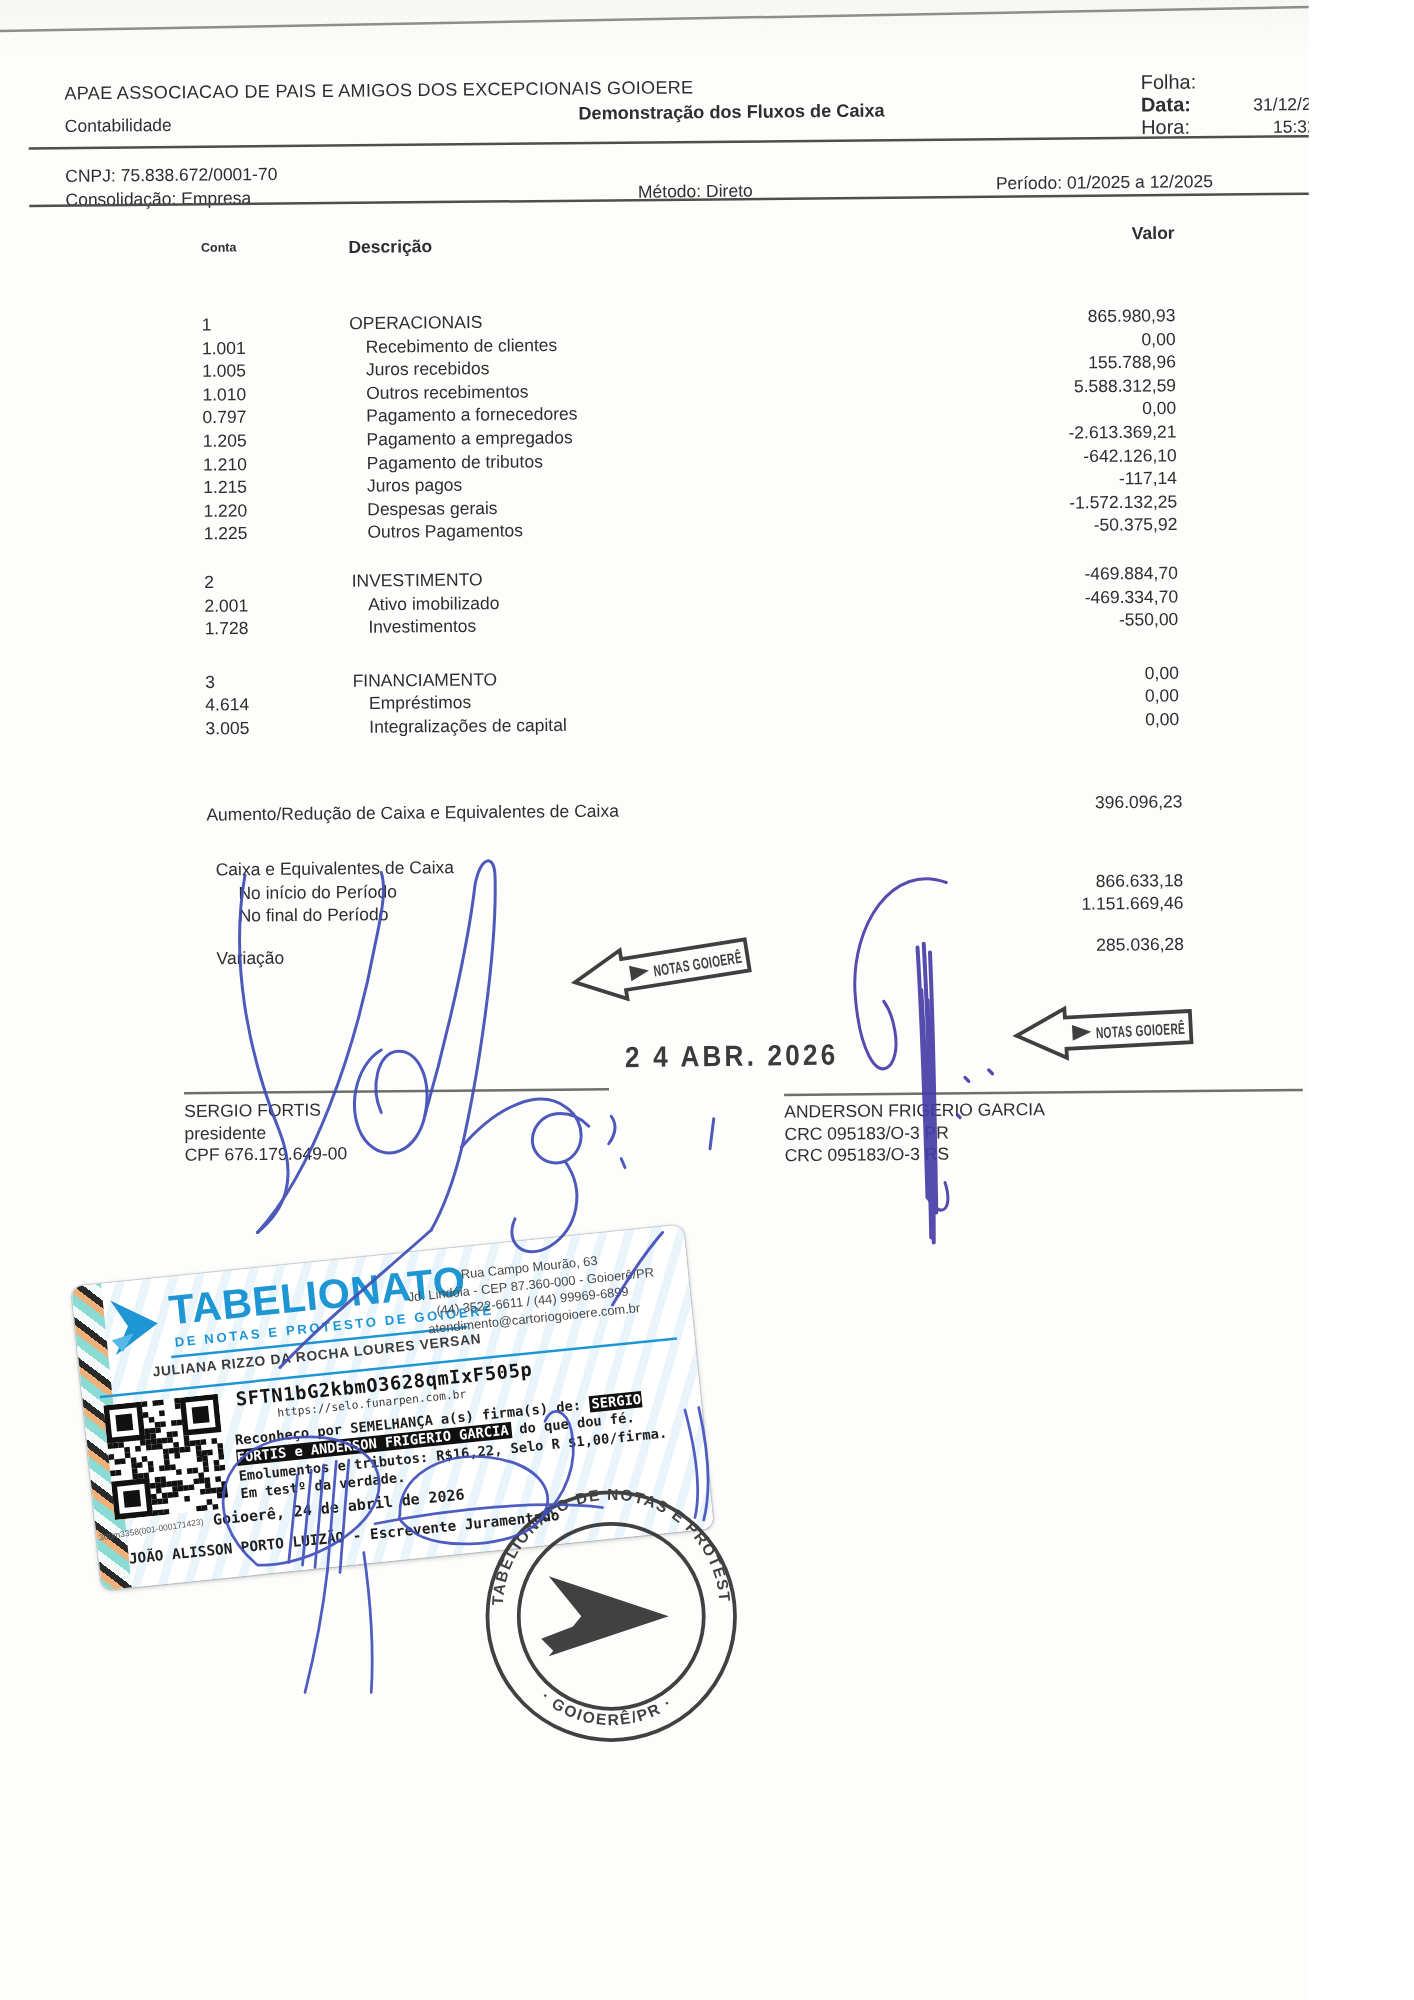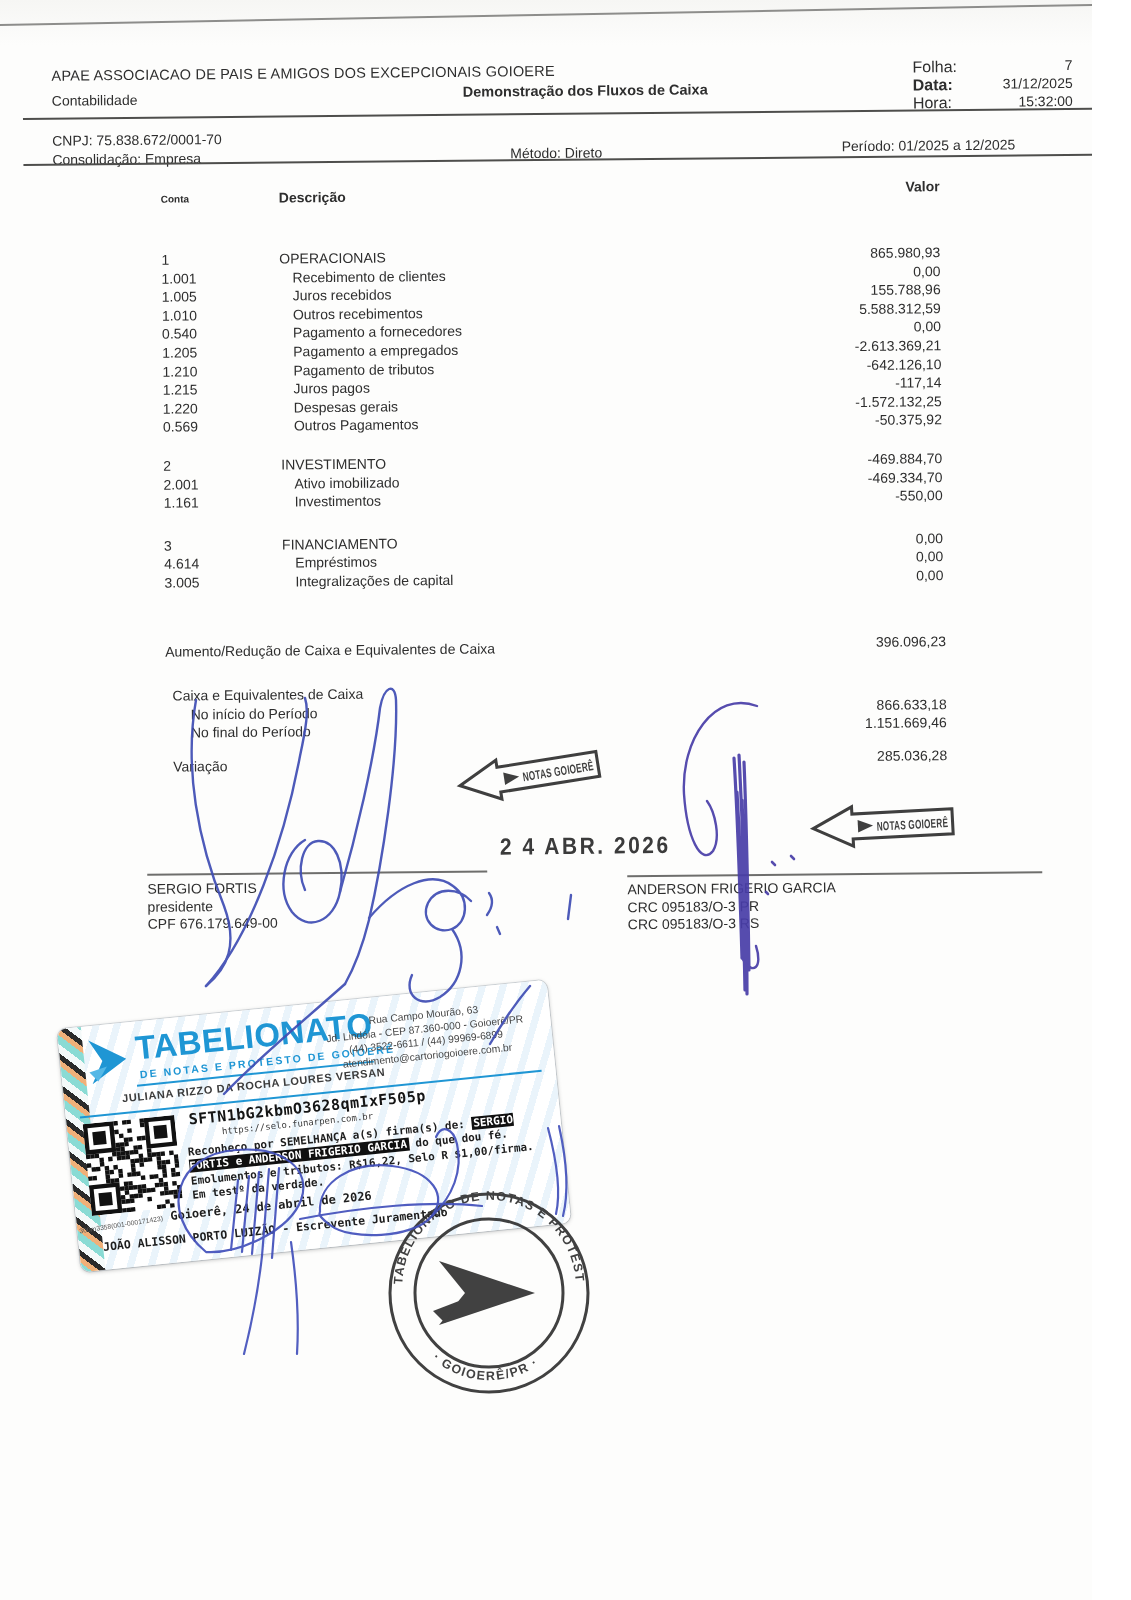--- a/index.html
+++ b/index.html
@@ -1,19 +1,19 @@
 <!DOCTYPE html>
 <html lang="pt-BR"><head>
 <meta charset="utf-8">
 <title>Demonstração dos Fluxos de Caixa</title>
 <style>
   html,body{margin:0;padding:0;background:#ffffff;}
   .page{position:relative;width:1047px;height:1600px;overflow:hidden;
         background:linear-gradient(180deg,#f6f6f4 0,#fdfdfc 45px,#fdfdfc 100%);
-        font-family:"Liberation Sans",sans-serif;color:#2e2e2e;padding-left:45px;}
+        font-family:"Liberation Sans",sans-serif;color:#2e2e2e;}
   .abs{position:absolute;}
   
   .scan-topline{position:absolute;left:-6px;top:24px;width:1160px;height:2px;background:#8d8d8b;
         transform:rotate(-1.05deg);transform-origin:0 50%;}
   .scan-rightline{position:absolute;left:1099px;top:0;width:2px;height:1600px;background:#e3e3e0;}
   
   .doc{position:absolute;inset:0;transform:rotate(-0.55deg);transform-origin:50% 40%;}
   .rule{position:absolute;height:2px;background:#4e4e4c;}
   .h-company{left:57px;top:63px;font-size:14.5px;letter-spacing:.2px;}
   .h-dept{left:57px;top:88px;font-size:14px;}
@@ -121,21 +121,21 @@
           <span class="conta">1.005</span>
           <span class="desc">Juros recebidos</span>
           <span class="val">155.788,96</span>
         </div>
       <div class="trow sub">
           <span class="conta">1.010</span>
           <span class="desc">Outros recebimentos</span>
           <span class="val">5.588.312,59</span>
         </div>
       <div class="trow sub">
-          <span class="conta">0.540</span>
+          <span class="conta">0.797</span>
           <span class="desc">Pagamento a fornecedores</span>
           <span class="val">0,00</span>
         </div>
       <div class="trow sub">
           <span class="conta">1.205</span>
           <span class="desc">Pagamento a empregados</span>
           <span class="val">-2.613.369,21</span>
         </div>
       <div class="trow sub">
           <span class="conta">1.210</span>
@@ -146,37 +146,37 @@
           <span class="conta">1.215</span>
           <span class="desc">Juros pagos</span>
           <span class="val">-117,14</span>
         </div>
       <div class="trow sub">
           <span class="conta">1.220</span>
           <span class="desc">Despesas gerais</span>
           <span class="val">-1.572.132,25</span>
         </div>
       <div class="trow sub">
-          <span class="conta">0.569</span>
+          <span class="conta">1.225</span>
           <span class="desc">Outros Pagamentos</span>
           <span class="val">-50.375,92</span>
         </div>
       <div class="gap20"></div>
       <div class="trow">
           <span class="conta">2</span>
           <span class="desc">INVESTIMENTO</span>
           <span class="val">-469.884,70</span>
         </div>
       <div class="trow sub">
           <span class="conta">2.001</span>
           <span class="desc">Ativo imobilizado</span>
           <span class="val">-469.334,70</span>
         </div>
       <div class="trow sub">
-          <span class="conta">1.161</span>
+          <span class="conta">1.728</span>
           <span class="desc">Investimentos</span>
           <span class="val">-550,00</span>
         </div>
       <div class="gap24"></div>
       <div class="trow">
           <span class="conta">3</span>
           <span class="desc">FINANCIAMENTO</span>
           <span class="val">0,00</span>
         </div>
       <div class="trow sub">

